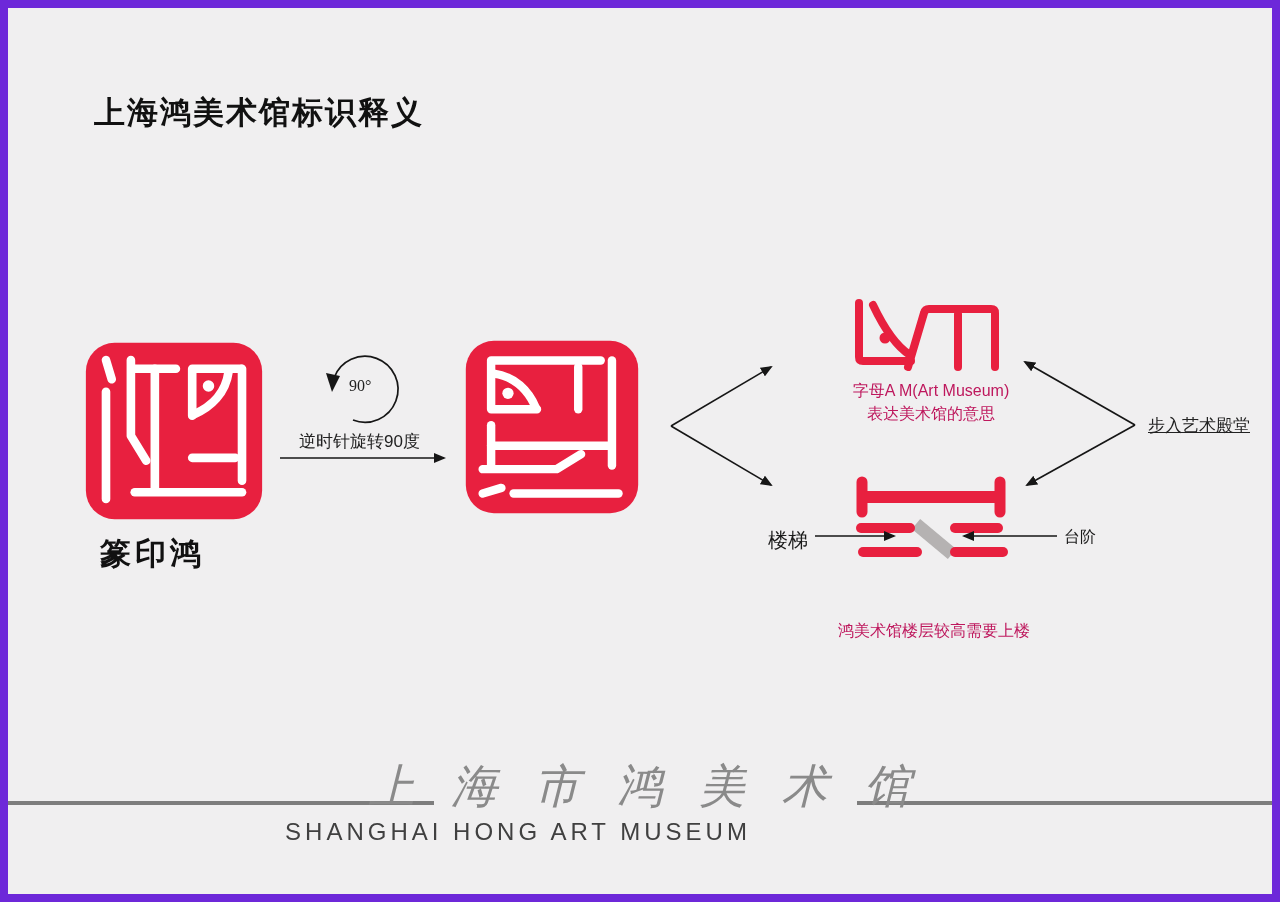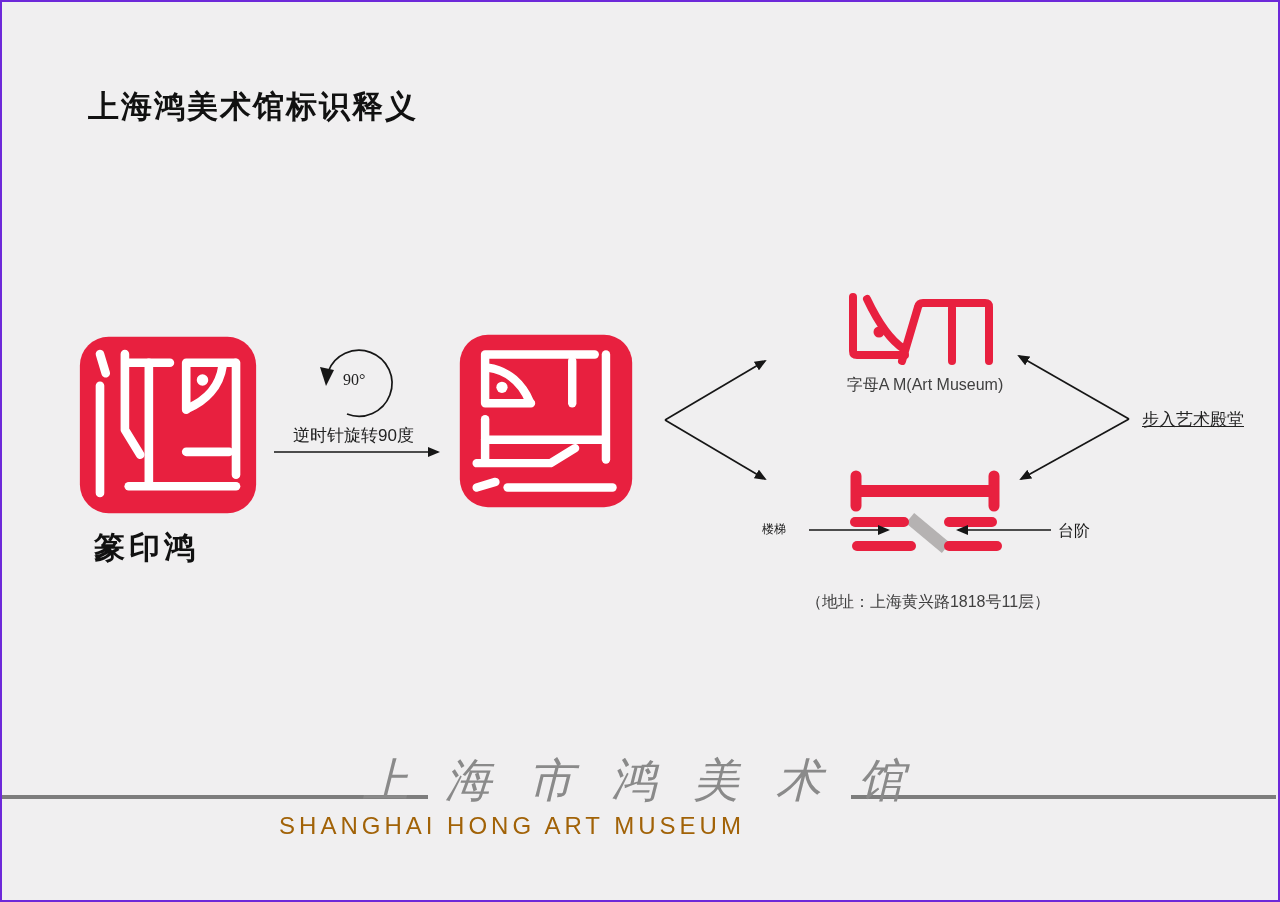--- a/index.html
+++ b/index.html
@@ -1,55 +1,55 @@
 <!DOCTYPE html>
 <html><head>
 <meta charset="utf-8">
 <style>
   html,body{margin:0;padding:0;background:#ffffff;}
   .canvas{
     position:relative;
     width:1280px;height:902px;
     background:#f0eff0;
-    border:2px solid #6d28d9;
+    border:8px solid #6d28d9;
     box-sizing:border-box;
     overflow:hidden;
     font-family:"Liberation Sans", sans-serif;
     color:#1a1a1a;
   }
   .abs{position:absolute;}
   .page-title{
     left:86px;top:84px;
     font-size:31px;font-weight:bold;letter-spacing:2px;color:#111;
   }
   .seal-label{
     left:92px;top:525px;
     font-size:31px;font-weight:bold;letter-spacing:4px;color:#111;font-family:Liberation Serif, serif;
   }
-  .small-caption{font-size:16px;color:#404040;}
+  .small-caption{font-size:16px;color:#be185d;}
   .center-block{text-align:center;}
   .deg-label{left:341px;top:369px;font-size:16px;color:#222;font-family:Liberation Serif, serif;}
   .rot-caption{left:291px;top:422px;font-size:17px;color:#222;text-align:center;}
   .am-cap1{left:792px;top:373px;width:262px;}
   .am-cap2{left:792px;top:396px;width:262px;}
   .h-cap{left:792px;top:450px;width:262px;}
-  .stairs-left-label{left:760px;top:519px;font-size:12px;}
+  .stairs-left-label{left:760px;top:519px;font-size:20px;}
   .stairs-right-label{left:1056px;top:519px;font-size:16px;}
   .desc-1{left:780px;top:567px;width:292px;}
   .desc-2{left:780px;top:590px;width:292px;}
   .desc-3{left:780px;top:613px;width:292px;}
   .right-note{left:1140px;top:406px;font-size:17px;color:#222;text-decoration:underline;}
   .footer-cn{
     left:0;top:748px;width:1274px;text-align:center;
     font-family:"DejaVu Serif", serif;font-style:italic;
     font-size:46px;color:#8a8a8a;letter-spacing:11px;
   }
   .footer-en{
     left:0;top:810px;width:1020px;text-align:center;
-    font-size:24px;color:#a16207;letter-spacing:4px;
+    font-size:24px;color:#404040;letter-spacing:4px;
   }
   .rule{top:793px;height:4px;background:#7d7d7d;}
   .rule-left{left:0;width:426px;}
   .rule-right{left:849px;width:425px;}
   .arrow-layer{left:0;top:0;width:1274px;height:896px;pointer-events:none;}
 </style>
 </head>
 <body>
 
 <div class="canvas">
@@ -97,39 +97,40 @@
   <svg class="abs" style="left:845px;top:291px;" width="155" height="75" viewBox="0 0 155 75">
     <g stroke="#e8203f" stroke-width="8" fill="none" stroke-linecap="round" stroke-linejoin="round">
       <path d="M6 4 V58 Q6 62 10 62 H58"></path>
       <path d="M20 6 Q38 44 57 56"></path>
       <path d="M55 68 L71 14 Q72 10 76 10 H138 Q142 10 142 14 V68"></path>
       <path d="M105 15 V68"></path>
     </g>
     <circle cx="32" cy="39" r="5.5" fill="#e8203f"></circle>
   </svg>
   <div class="abs small-caption center-block am-cap1">字母A M(Art Museum)</div>
+  <div class="abs small-caption center-block am-cap2">表达美术馆的意思</div>
 
   <svg class="abs" style="left:845px;top:466px;" width="160" height="90" viewBox="0 0 160 90">
     <g stroke="#e8203f" fill="none" stroke-linecap="round">
       <path d="M9 8 V38" stroke-width="11"></path>
       <path d="M147 8 V38" stroke-width="11"></path>
       <path d="M14 23 H142" stroke-width="12"></path>
     </g>
     <path d="M63 50 L99 80" stroke="#b5b2b2" stroke-width="13" stroke-linecap="butt"></path>
     <g stroke="#e8203f" fill="none" stroke-linecap="round" stroke-width="10">
       <path d="M8 54 H57"></path>
       <path d="M102 54 H145"></path>
       <path d="M10 78 H64"></path>
       <path d="M102 78 H150"></path>
     </g>
   </svg>
   <div class="abs stairs-left-label">楼梯</div>
   <div class="abs stairs-right-label">台阶</div>
 
-  <div class="abs small-caption center-block desc-2">（地址：上海黄兴路1818号11层）</div>
+  <div class="abs small-caption center-block desc-3">鸿美术馆楼层较高需要上楼</div>
 
   <div class="abs right-note">步入艺术殿堂</div>
 
   <svg class="abs arrow-layer" viewBox="0 0 1274 896">
     <defs>
       <marker id="ah" markerWidth="12" markerHeight="10" refX="10" refY="5" orient="auto" markerUnits="userSpaceOnUse">
         <path d="M0 0 L12 5 L0 10 Z" fill="#161616"></path>
       </marker>
     </defs>
     <g stroke="#161616" stroke-width="1.7" fill="none">

